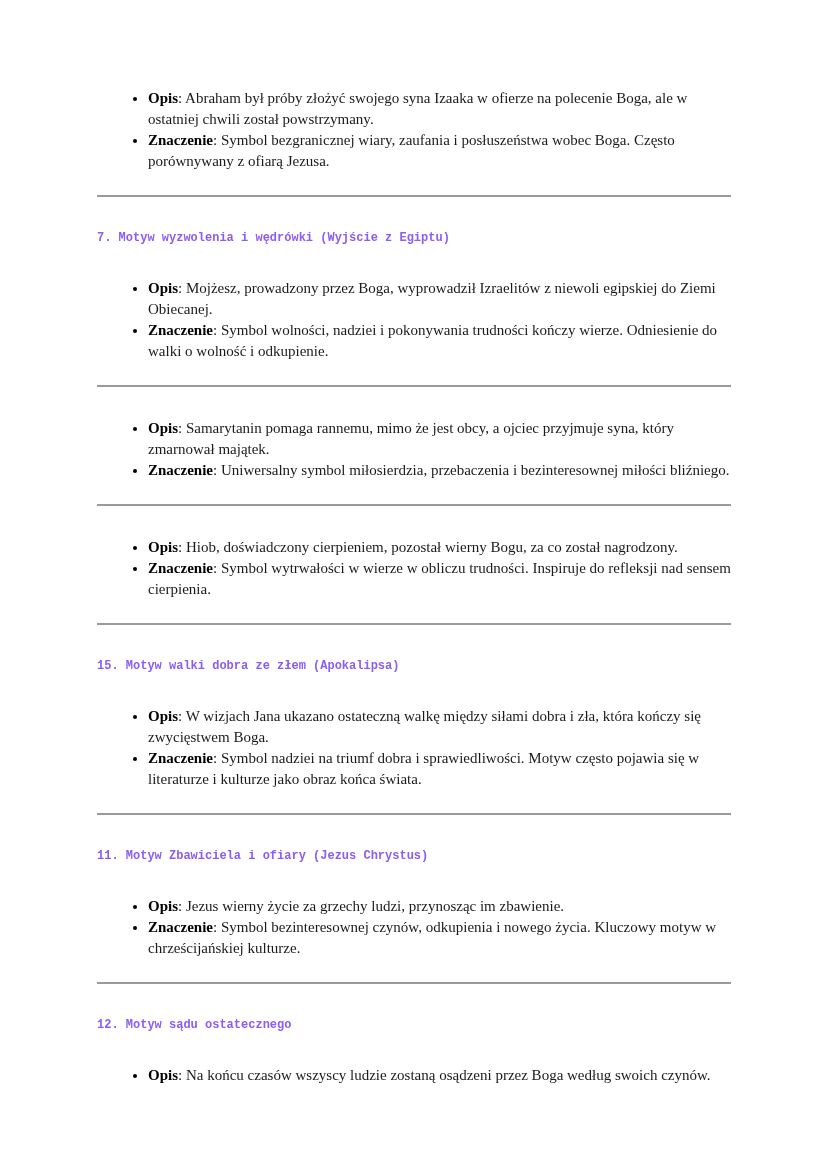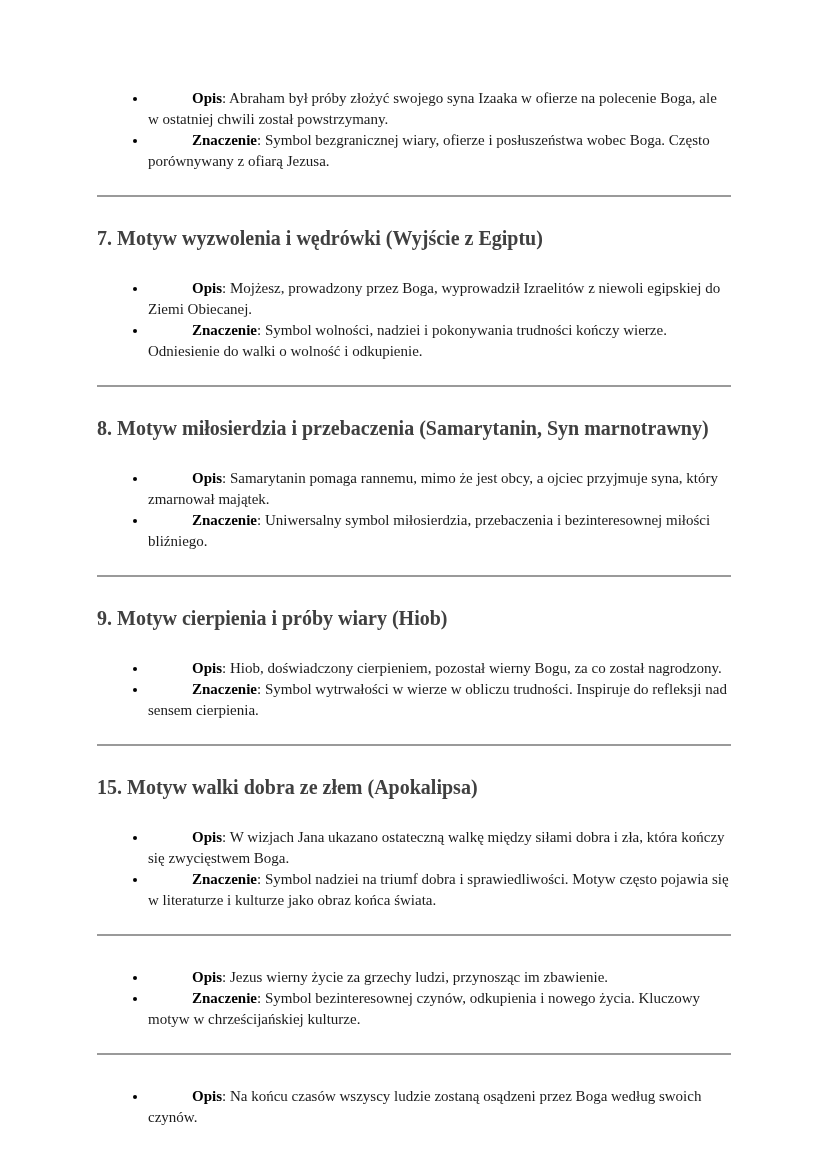--- a/index.html
+++ b/index.html
@@ -18,97 +18,98 @@
     color: #1a1a1a;
   }
   .page {
     width: 828px;
     height: 1171px;
     background: #ffffff;
     padding: 88px 97px 40px 97px;
   }
   section.doc-section { margin: 0; }
   h2.section-heading {
-    font-size: 20px;
+    font-size: 12px;
     font-weight: bold;
-    color: #404040;
+    color: #8b5cf6;
     margin: 0 0 29px 0;
     line-height: 21px;
+    font-family: Liberation Mono, monospace;
   }
   ul.bullet-list {
     margin: 0;
     padding: 0 0 0 51px;
   }
   ul.bullet-list li {
     list-style-type: disc;
     margin: 0;
     padding: 0;
   }
   ul.bullet-list li::marker {
     color: #000000;
     font-size: 13px;
   }
-  .bullet-label { font-weight: bold; color: #000000; margin-left: 44px; }
+  .bullet-label { font-weight: bold; color: #000000; }
   hr.section-divider {
     border: none;
     border-top: 2px solid #9a9a9a;
     margin: 23px 0 31px 0;
     height: 0;
   }
 </style>
 </head>
 <body>
 
 <div class="page">
   <main>
       <section class="doc-section">
         <ul class="bullet-list">
           <li><span class="bullet-label">Opis</span><span class="bullet-text">: Abraham był próby złożyć swojego syna Izaaka w ofierze na polecenie Boga, ale w ostatniej chwili został powstrzymany.</span></li>
-          <li><span class="bullet-label">Znaczenie</span><span class="bullet-text">: Symbol bezgranicznej wiary, ofierze i posłuszeństwa wobec Boga. Często porównywany z ofiarą Jezusa.</span></li>
+          <li><span class="bullet-label">Znaczenie</span><span class="bullet-text">: Symbol bezgranicznej wiary, zaufania i posłuszeństwa wobec Boga. Często porównywany z ofiarą Jezusa.</span></li>
         </ul>
         <hr class="section-divider">
       </section>
       <section class="doc-section">
         <h2 class="section-heading">7. Motyw wyzwolenia i wędrówki (Wyjście z Egiptu)</h2>
         <ul class="bullet-list">
           <li><span class="bullet-label">Opis</span><span class="bullet-text">: Mojżesz, prowadzony przez Boga, wyprowadził Izraelitów z niewoli egipskiej do Ziemi Obiecanej.</span></li>
           <li><span class="bullet-label">Znaczenie</span><span class="bullet-text">: Symbol wolności, nadziei i pokonywania trudności kończy wierze. Odniesienie do walki o wolność i odkupienie.</span></li>
         </ul>
         <hr class="section-divider">
       </section>
       <section class="doc-section">
-        <h2 class="section-heading">8. Motyw miłosierdzia i przebaczenia (Samarytanin, Syn marnotrawny)</h2>
         <ul class="bullet-list">
           <li><span class="bullet-label">Opis</span><span class="bullet-text">: Samarytanin pomaga rannemu, mimo że jest obcy, a ojciec przyjmuje syna, który zmarnował majątek.</span></li>
           <li><span class="bullet-label">Znaczenie</span><span class="bullet-text">: Uniwersalny symbol miłosierdzia, przebaczenia i bezinteresownej miłości bliźniego.</span></li>
         </ul>
         <hr class="section-divider">
       </section>
       <section class="doc-section">
-        <h2 class="section-heading">9. Motyw cierpienia i próby wiary (Hiob)</h2>
         <ul class="bullet-list">
           <li><span class="bullet-label">Opis</span><span class="bullet-text">: Hiob, doświadczony cierpieniem, pozostał wierny Bogu, za co został nagrodzony.</span></li>
           <li><span class="bullet-label">Znaczenie</span><span class="bullet-text">: Symbol wytrwałości w wierze w obliczu trudności. Inspiruje do refleksji nad sensem cierpienia.</span></li>
         </ul>
         <hr class="section-divider">
       </section>
       <section class="doc-section">
         <h2 class="section-heading">15. Motyw walki dobra ze złem (Apokalipsa)</h2>
         <ul class="bullet-list">
           <li><span class="bullet-label">Opis</span><span class="bullet-text">: W wizjach Jana ukazano ostateczną walkę między siłami dobra i zła, która kończy się zwycięstwem Boga.</span></li>
           <li><span class="bullet-label">Znaczenie</span><span class="bullet-text">: Symbol nadziei na triumf dobra i sprawiedliwości. Motyw często pojawia się w literaturze i kulturze jako obraz końca świata.</span></li>
         </ul>
         <hr class="section-divider">
       </section>
       <section class="doc-section">
+        <h2 class="section-heading">11. Motyw Zbawiciela i ofiary (Jezus Chrystus)</h2>
         <ul class="bullet-list">
           <li><span class="bullet-label">Opis</span><span class="bullet-text">: Jezus wierny życie za grzechy ludzi, przynosząc im zbawienie.</span></li>
           <li><span class="bullet-label">Znaczenie</span><span class="bullet-text">: Symbol bezinteresownej czynów, odkupienia i nowego życia. Kluczowy motyw w chrześcijańskiej kulturze.</span></li>
         </ul>
         <hr class="section-divider">
       </section>
       <section class="doc-section">
+        <h2 class="section-heading">12. Motyw sądu ostatecznego</h2>
         <ul class="bullet-list">
           <li><span class="bullet-label">Opis</span><span class="bullet-text">: Na końcu czasów wszyscy ludzie zostaną osądzeni przez Boga według swoich czynów.</span></li>
         </ul>
       </section>
     </main>
 </div>
 
 </body></html>

